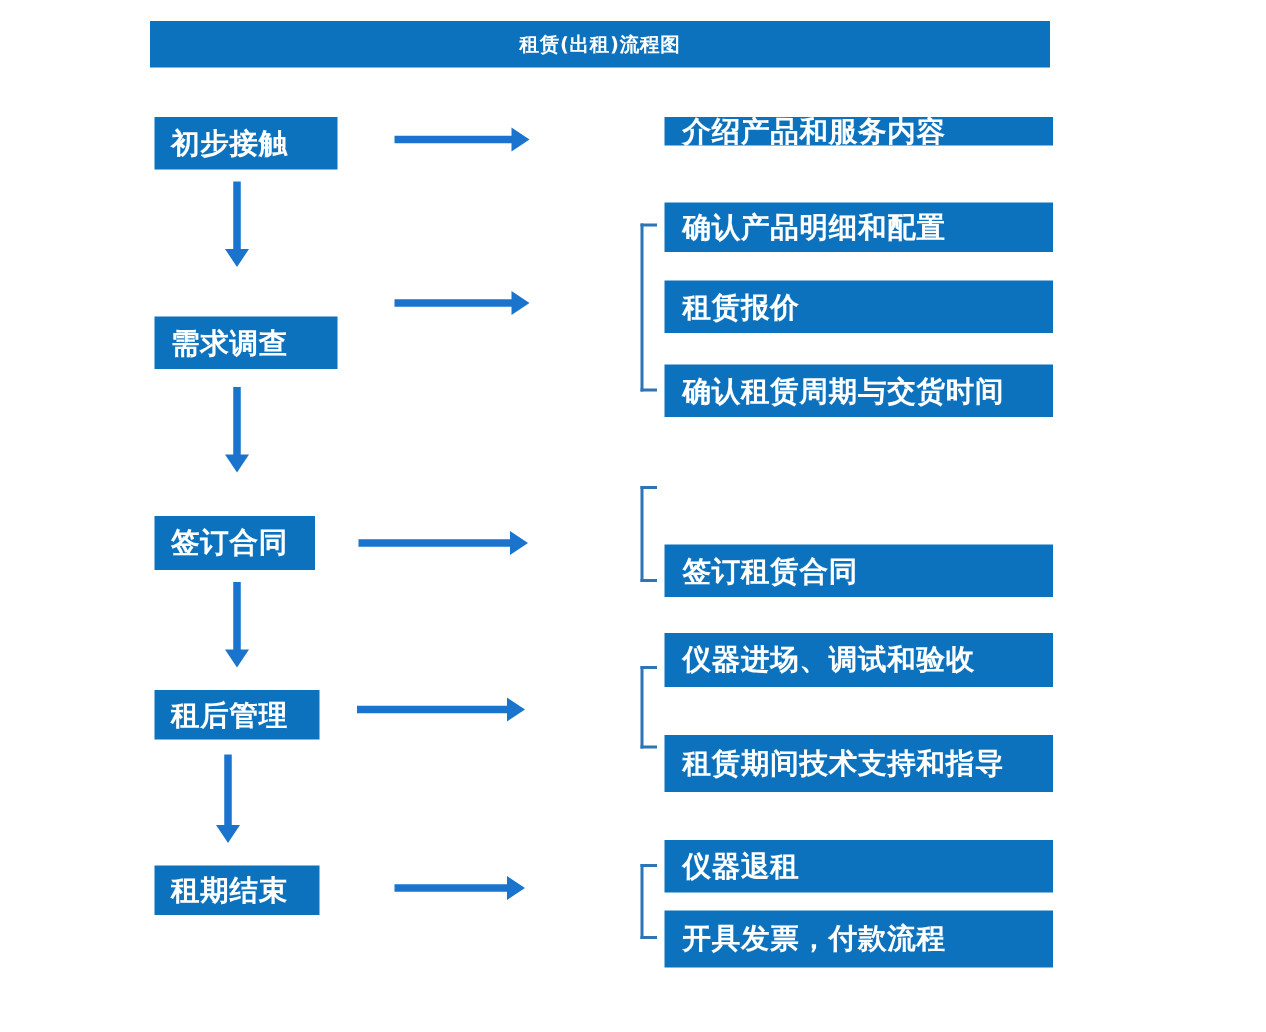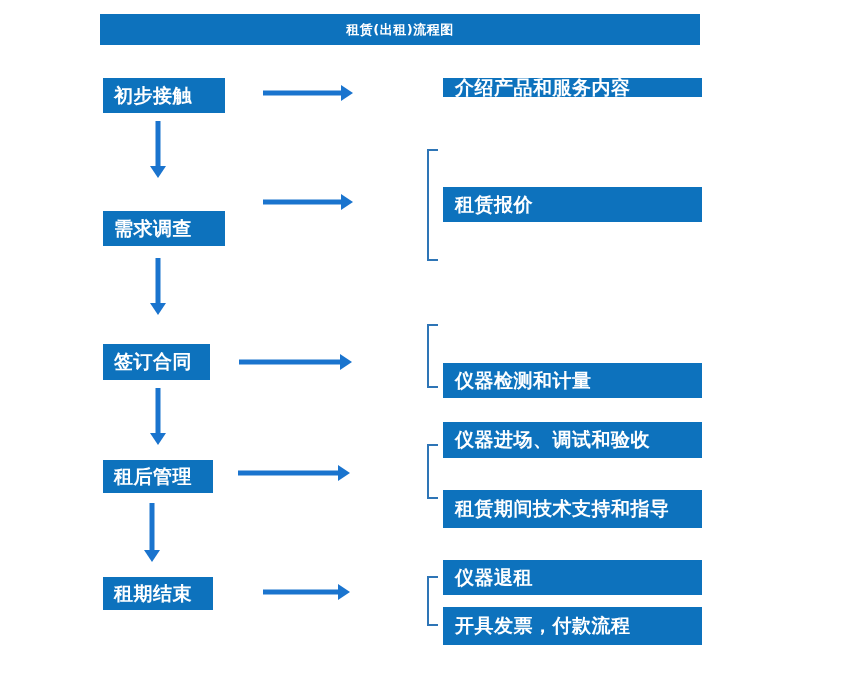--- a/index.html
+++ b/index.html
@@ -160,23 +160,25 @@
     <div class="head"></div>
   </div>
 
   <div class="bracket b2"></div>
   <div class="bracket b3"></div>
   <div class="bracket b4"></div>
   <div class="bracket b5"></div>
 
   <div class="detail d1-1">介绍产品和服务内容</div>
 
+  <div class="detail d2-1">确认产品明细和配置</div>
   <div class="detail d2-2">租赁报价</div>
+  <div class="detail d2-3">确认租赁周期与交货时间</div>
 
-  <div class="detail d3-2">仪器检测和计量</div>
+  <div class="detail d3-2">签订租赁合同</div>
 
   <div class="detail d4-1">仪器进场、调试和验收</div>
   <div class="detail d4-2">租赁期间技术支持和指导</div>
 
   <div class="detail d5-1">仪器退租</div>
   <div class="detail d5-2">开具发票，付款流程</div>
 
 </div>
 
 </body></html>

